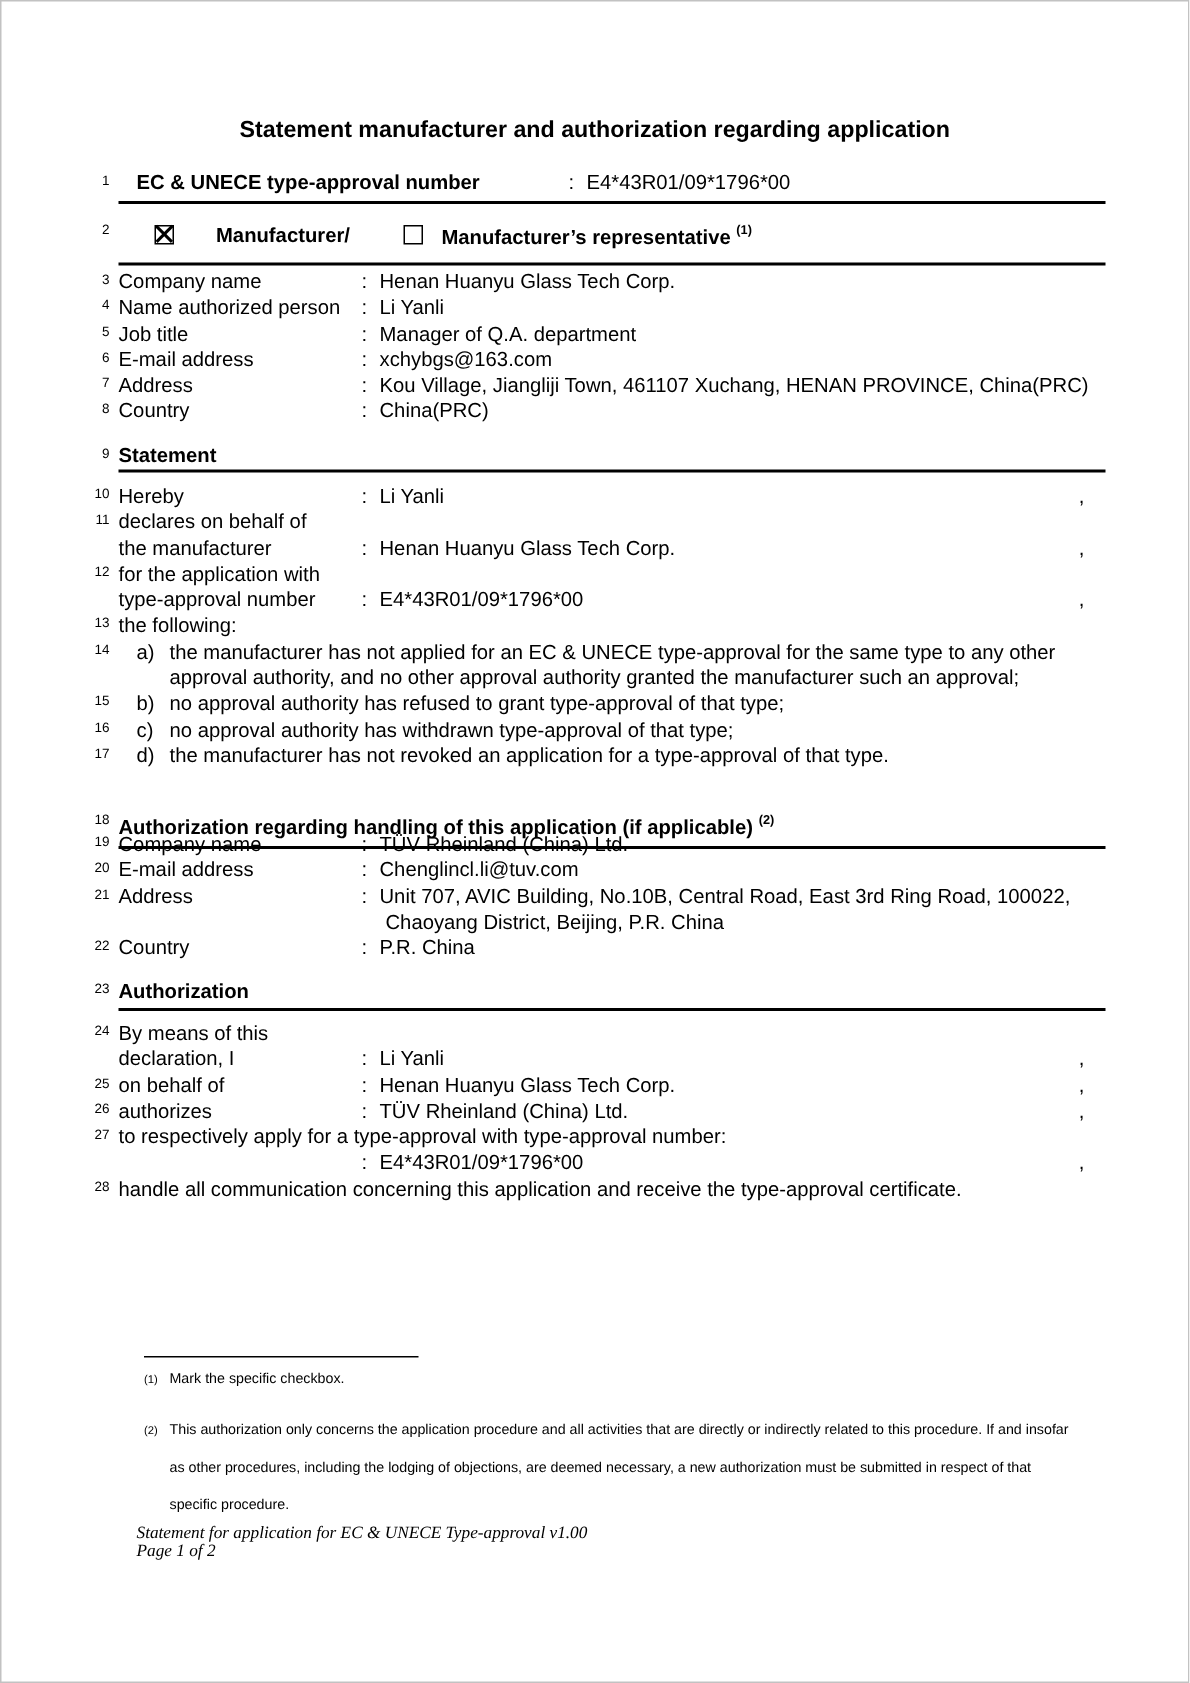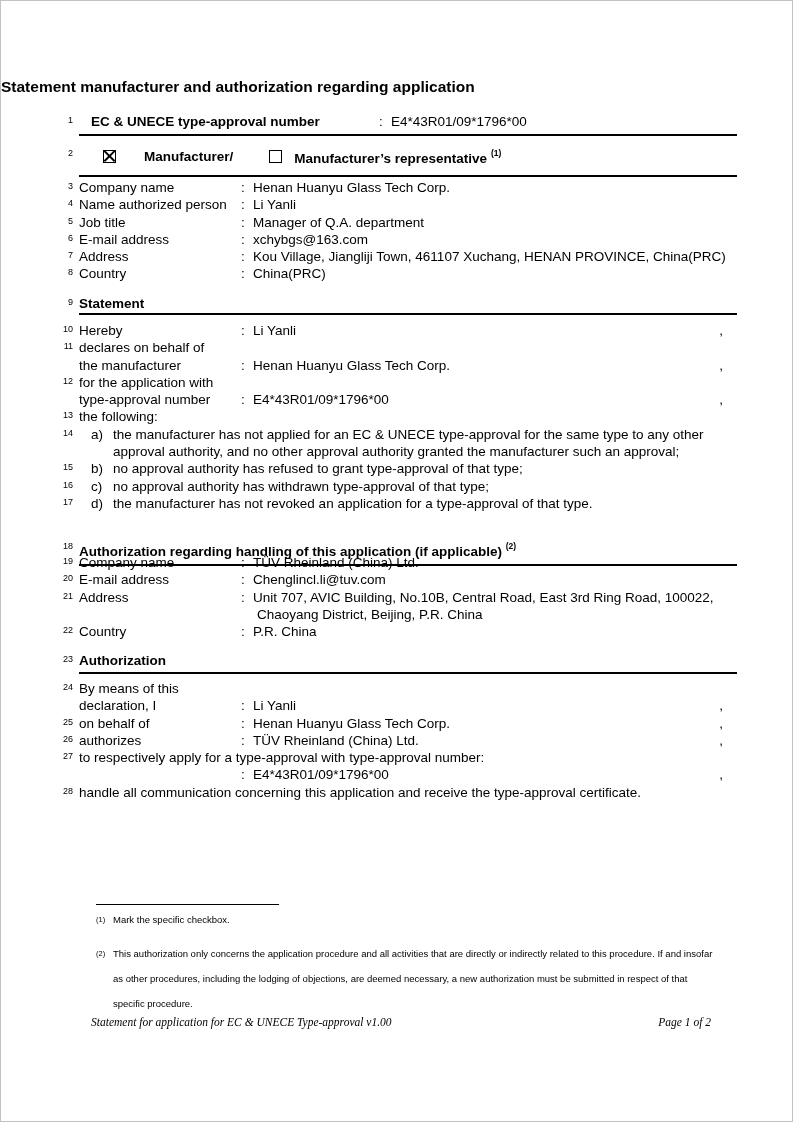--- a/index.html
+++ b/index.html
@@ -4,21 +4,21 @@
 <style>
   html,body { margin:0; padding:0; background:#ffffff; }
   .page {
     position:relative; width:793px; height:1122px; background:#fff;
     border:1px solid #c2c2c2; box-sizing:border-box;
     font-family:"Liberation Sans", sans-serif; color:#000;
     overflow:hidden;
   }
   .title {
     position:absolute; top:77px; left:0; width:100%;
-    text-align:left; font-weight:700; font-size:15.5px;
+    text-align:center; font-weight:700; font-size:15.5px;
   }
   .sec { position:absolute; left:78px; width:658px; }
   .row { position:relative; line-height:17.3px; font-size:13.5px; min-height:17.3px; }
   .num {
     position:absolute; left:-20px; top:0px; width:14px;
     font-size:9px; line-height:14px; text-align:right; font-weight:400;
   }
   .field { display:flex; }
   .flabel { width:162px; flex:none; }
   .flabel-wide { width:288px; flex:none; font-weight:700;padding-left:12px; }
@@ -43,21 +43,21 @@
   .item { position:relative; padding-left:34px; }
   .marker { position:absolute; left:12px; top:0; }
   .fn-sep { border-top:1.3px solid #000; width:183px; height:0; }
   .fn { position:relative; padding-left:17px; font-size:9.5px; }
   .fn .fnmark { position:absolute; left:0; top:0; font-size:7.5px; }
   .fn1 { margin-top:8px; line-height:14px; }
   .fn2 { margin-top:14px; line-height:25.2px; width:604px; }
   .footer {
     position:absolute; left:90px; top:1015px; width:620px;
     display:flex; justify-content:space-between;
-    font-family:"Liberation Serif", serif; font-style:italic; font-size:11.5px;
+    font-family:"Liberation Serif", serif; font-style:italic; font-size:11.5px;flex-direction:column;
   }
 </style>
 </head>
 <body>
 
 <div class="page">
 
   <div class="title">Statement manufacturer and authorization regarding application</div>
 
   <div class="sec" style="top:112px">

